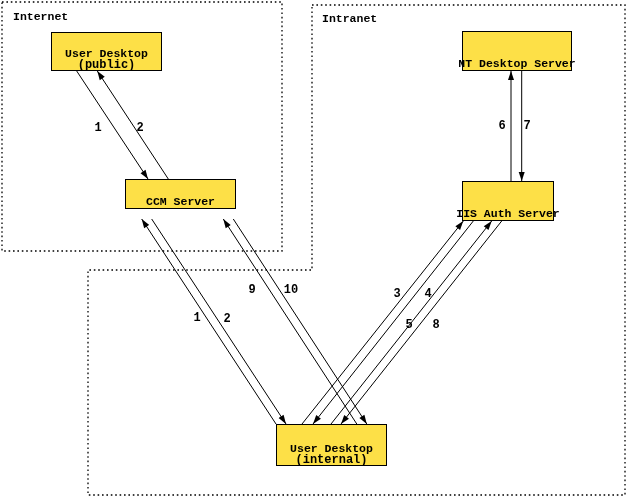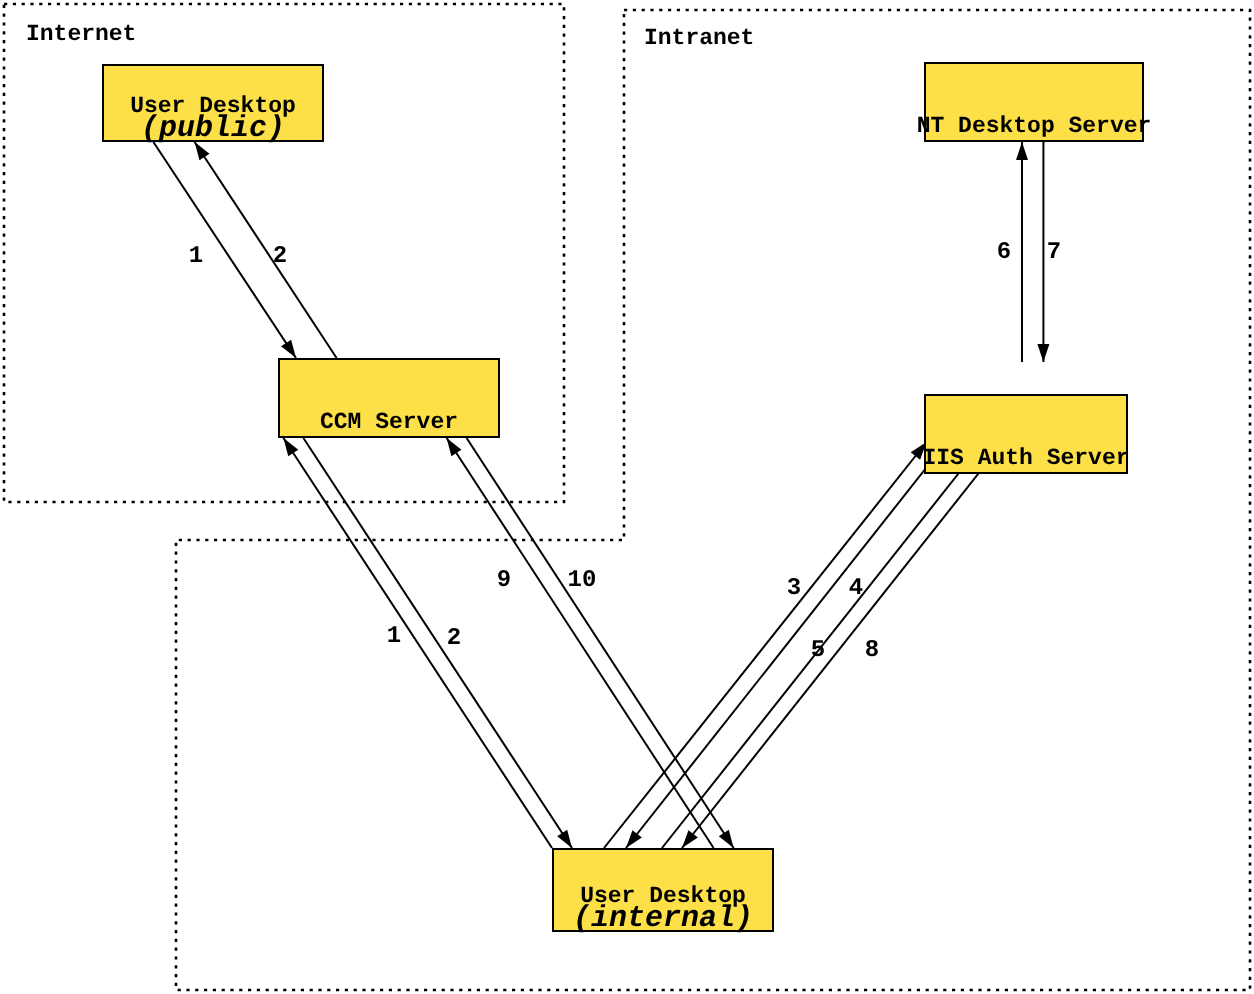--- a/index.html
+++ b/index.html
@@ -56,24 +56,23 @@
     color: #000000;
     font-weight: bold;
     text-align: center;
   }
   .node .title {
     font-size: 11.5px;
     line-height: 13px;
     white-space: nowrap;
   }
   .node .subtitle {
-    font-size: 15px;
+    font-size: 12px;
     line-height: 10px;
     white-space: nowrap;
-    font-style: italic;
   }
 </style>
 </head>
 <body>
 
 <div id="stage">
   <svg id="diagram-svg" width="627" height="497" viewBox="0 0 627 497">
     <defs>
       <marker id="arrowhead" viewBox="0 0 10 7" refX="9.5" refY="3.5" markerWidth="10" markerHeight="7" orient="auto" markerUnits="userSpaceOnUse">
         <path d="M0.5,0.5 L9.5,3.5 L0.5,6.5 z" fill="#000000"></path>
@@ -112,27 +111,27 @@
         <text x="436" y="328" class="edge-label">8</text>
         <text x="502" y="129" class="edge-label">6</text>
         <text x="527" y="129" class="edge-label">7</text>
       </g>
   </svg>
   <div id="nodes-layer">
       <div class="node" style="left: 51px; top: 32px; width: 111px; height: 39px;">
         <span class="title">User Desktop</span>
         <span class="subtitle">(public)</span>
       </div>
-      <div class="node" style="left: 139px; top: 179px; width: 111px; height: 40px;">
+      <div class="node" style="left: 125px; top: 179px; width: 111px; height: 30px;">
         <span class="title">CCM Server</span>
       </div>
       <div class="node" style="left: 462px; top: 31px; width: 110px; height: 40px;">
         <span class="title">NT Desktop Server</span>
       </div>
-      <div class="node" style="left: 462px; top: 181px; width: 102px; height: 40px; margin-top: 16px;">
+      <div class="node" style="left: 462px; top: 181px; width: 92px; height: 40px;">
         <span class="title">IIS Auth Server</span>
       </div>
       <div class="node" style="left: 276px; top: 424px; width: 111px; height: 42px;">
         <span class="title">User Desktop</span>
         <span class="subtitle">(internal)</span>
       </div>
     </div>
 </div>
 
 </body></html>

